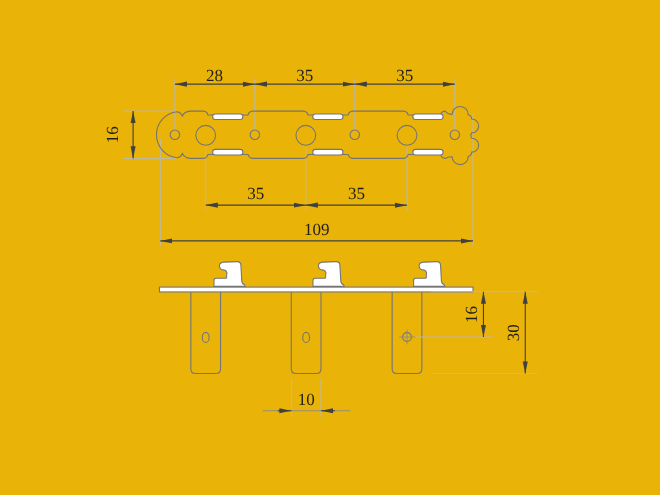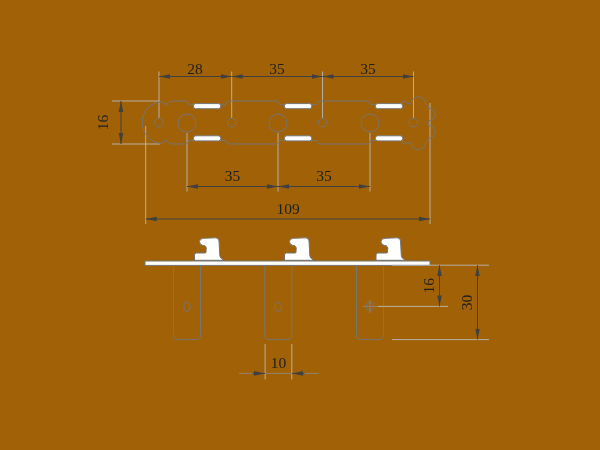--- a/index.html
+++ b/index.html
@@ -1,16 +1,16 @@
 <!DOCTYPE html>
 <html><head>
 <meta charset="utf-8">
 <style>
   html,body{margin:0;padding:0;background:#ffffff;}
-  .stage{width:600px;height:450px;position:relative;background:#a16207;overflow:hidden;}
+  .stage{width:600px;height:450px;position:relative;background:#eab308;overflow:hidden;}
   svg{display:block;}
   text{font-family:"Liberation Serif","DejaVu Serif",serif;font-size:15.5px;fill:#1f1f1f;}
   .outline{stroke:#757575;stroke-width:1;fill:none;}
   .outline-f{stroke:#757575;stroke-width:1;fill:#ffffff;}
   .dim{stroke:#404040;stroke-width:1;fill:none;}
   .ext{stroke:#b8b8b8;stroke-width:0.9;fill:none;}
   .thin{stroke:#8a8a8a;stroke-width:0.8;fill:none;}
 </style>
 </head>
 <body>

